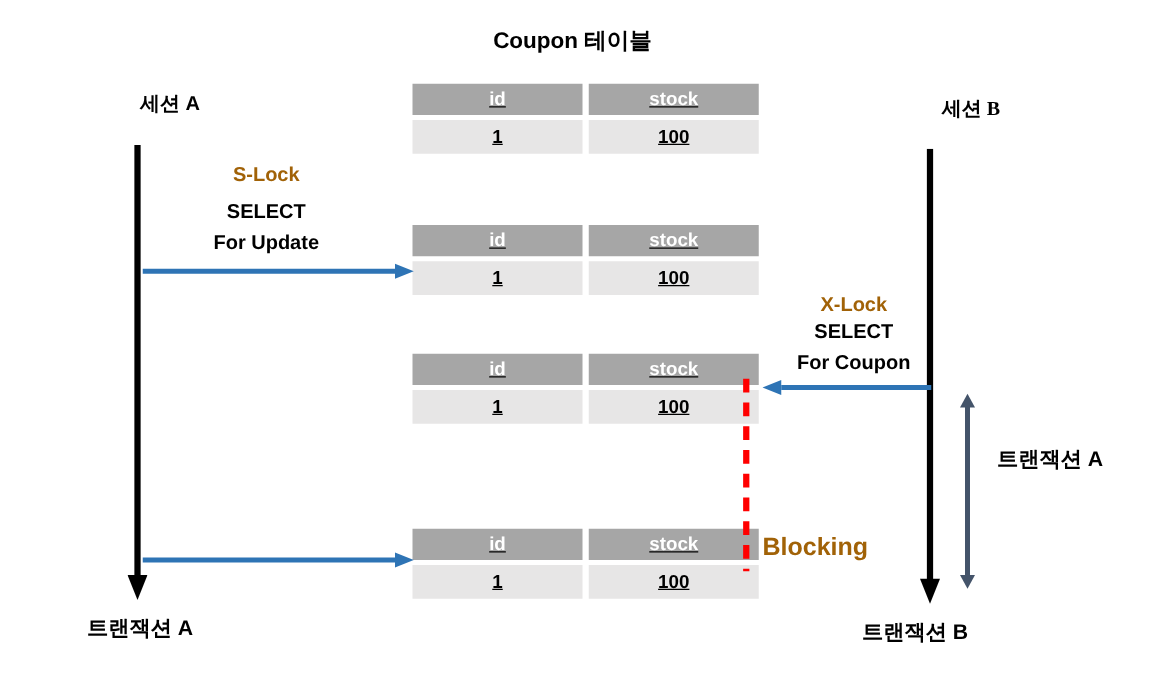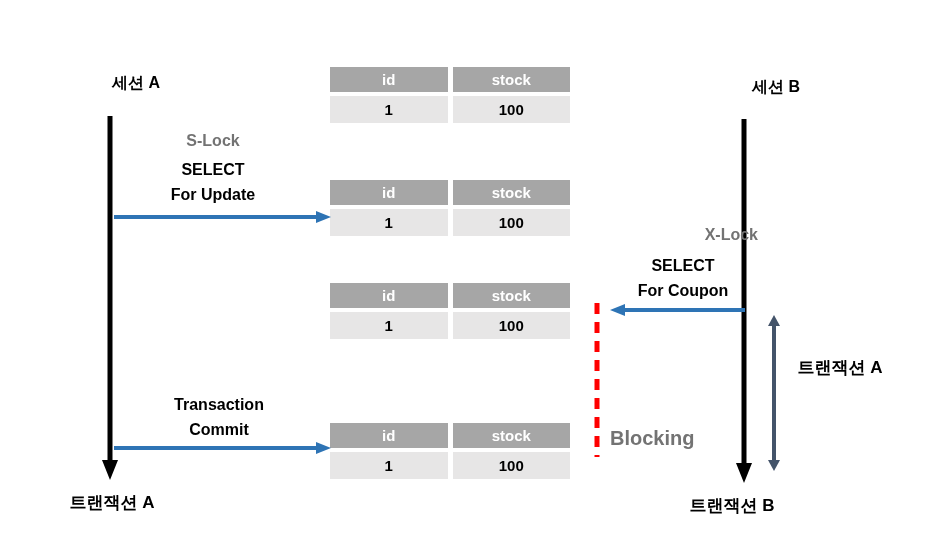--- a/index.html
+++ b/index.html
@@ -5,40 +5,41 @@
   html,body{margin:0;padding:0;background:#fff;}
   #canvas{
     position:relative;width:940px;height:538px;background:#ffffff;overflow:hidden;
     font-family:"Liberation Sans","DejaVu Sans",sans-serif;font-weight:bold;color:#000;
   }
   .abs{position:absolute;}
   .ctr{text-align:center;}
   .title{left:340px;top:20px;width:236px;font-size:18px;}
   .session-label{font-size:16px;width:100px;text-align:right;}
   .lbl{font-size:16px;width:150px;line-height:25px;}
-  .red{color:#737373;}
+  .red{color:#a16207;}
   .txn-label{font-size:17px;width:120px;}
   .blocking{left:610px;top:427px;font-size:20px;}
   .wait{left:780px;top:355px;width:120px;font-size:17px;line-height:26px;}
   
-  .tbl{position:absolute;left:330px;width:240px;display:flex;flex-direction:column;gap:4px;}
+  .tbl{position:absolute;left:330px;width:277px;display:flex;flex-direction:column;gap:4px;text-decoration:underline;}
   .tr{display:flex;gap:5px;}
   .td{flex:1;display:flex;align-items:center;justify-content:center;font-size:15px;}
   .tr.head .td{background:#a6a6a6;color:#ffffff;height:25px;}
   .tr.data .td{background:#e7e6e6;color:#000;height:27px;}
   svg{display:block;}
 </style>
 </head>
 <body>
 
 <div id="canvas">
 
+  <div class="abs ctr title">Coupon 테이블</div>
 
   <div class="abs ctr session-label" style="left:60px;top:73px;">세션 A</div>
-  <div class="abs ctr session-label" style="left:700px;top:77px;">세션 B</div>
+  <div class="abs ctr session-label" style="left:700px;top:77px;font-family:Liberation Serif, serif;">세션 B</div>
 
   <div class="abs" style="left:102px;top:116px;">
     <svg width="16" height="366">
       <line x1="8" y1="0" x2="8" y2="346" stroke-width="5" stroke="#000000"></line>
       <polygon points="0,344 16,344 8,364" fill="#000000"></polygon>
     </svg>
   </div>
 
   <div class="abs" style="left:736px;top:119px;">
     <svg width="16" height="366">
@@ -96,43 +97,39 @@
     <div>SELECT</div>
     <div>For Update</div>
   </div>
   <div class="abs" style="left:114px;top:209px;">
     <svg width="218" height="16">
       <line x1="0" y1="8" x2="202" y2="8" stroke-width="4" stroke="#2e74b5"></line>
       <polygon points="202,2 202,14 217,8" fill="#2e74b5"></polygon>
     </svg>
   </div>
 
-  <div class="abs ctr lbl red" style="left:608px;top:222px;text-align:right;">X-Lock</div>
+  <div class="abs ctr lbl red" style="left:608px;top:232px;">X-Lock</div>
   <div class="abs ctr lbl" style="left:608px;top:253px;">
     <div>SELECT</div>
     <div>For Coupon</div>
   </div>
   <div class="abs" style="left:608px;top:302px;">
     <svg width="138" height="16">
       <line x1="137" y1="8" x2="17" y2="8" stroke-width="4" stroke="#2e74b5"></line>
       <polygon points="17,2 17,14 2,8" fill="#2e74b5"></polygon>
     </svg>
   </div>
 
   <div class="abs" style="left:593px;top:302px;">
     <svg width="8" height="156">
       <line x1="4" y1="1" x2="4" y2="155" stroke-width="5" stroke-dasharray="11 8" stroke="#ff0000"></line>
     </svg>
   </div>
   <div class="abs red blocking">Blocking</div>
 
-  <div class="abs ctr lbl" style="left:144px;top:392px;">
-    <div>Transaction</div>
-    <div>Commit</div>
-  </div>
   <div class="abs" style="left:114px;top:440px;">
     <svg width="218" height="16">
       <line x1="0" y1="8" x2="202" y2="8" stroke-width="4" stroke="#2e74b5"></line>
       <polygon points="202,2 202,14 217,8" fill="#2e74b5"></polygon>
     </svg>
   </div>
 
   <div class="abs" style="left:766px;top:313px;">
     <svg width="16" height="160">
       <line x1="8" y1="11" x2="8" y2="149" stroke-width="4" stroke="#44546a"></line>

